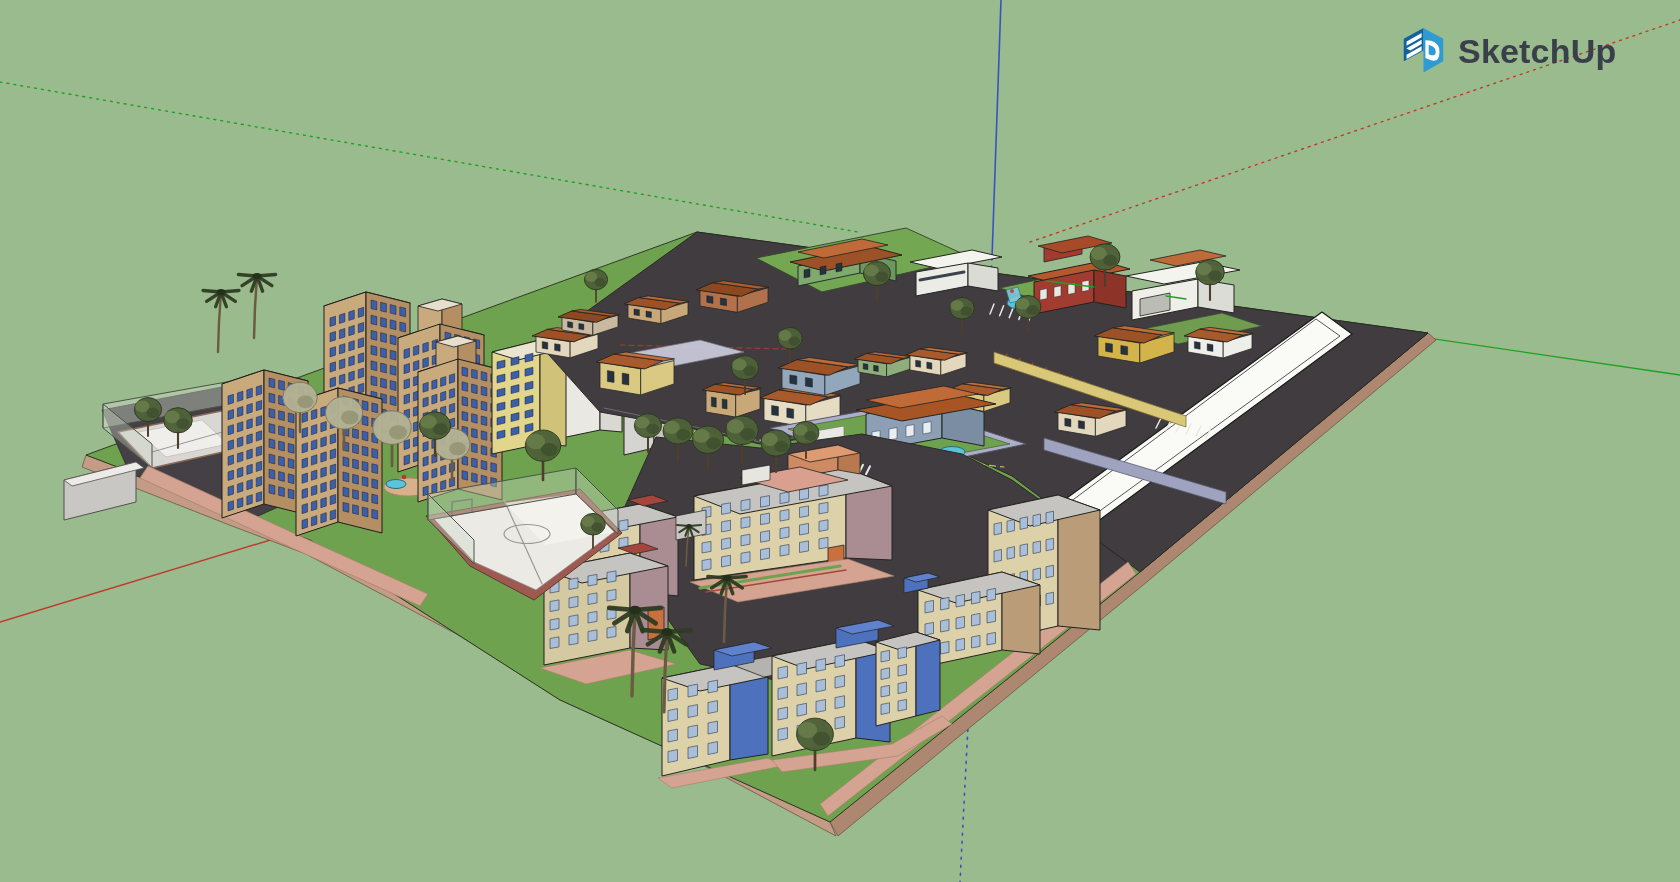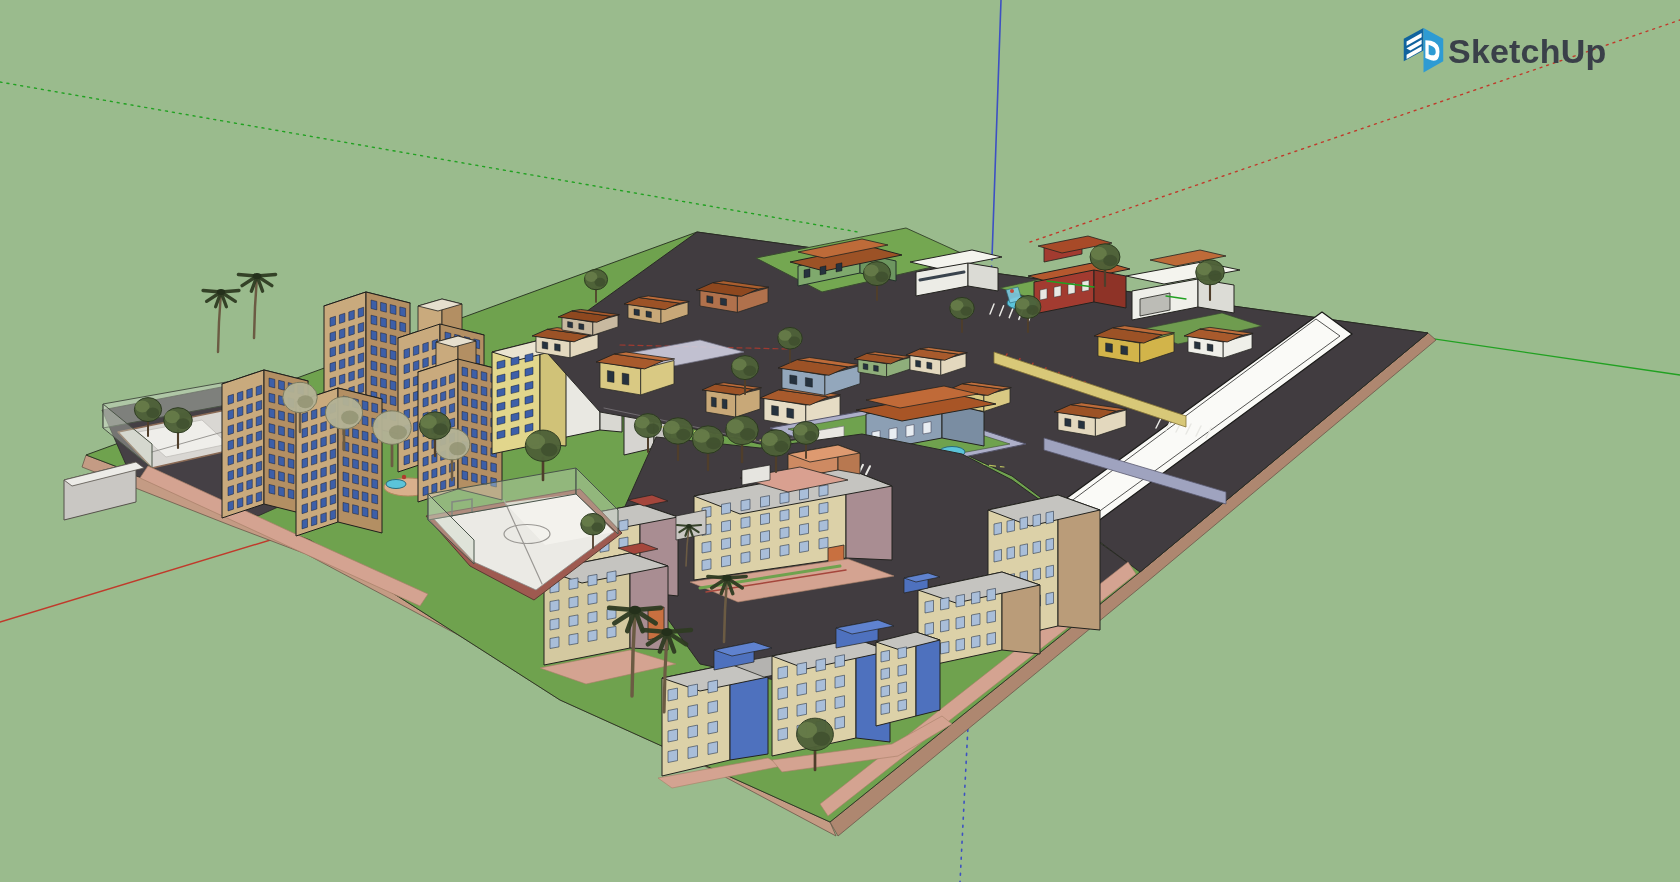--- a/index.html
+++ b/index.html
@@ -7,21 +7,21 @@
     width:1680px;height:882px;overflow:hidden;
     font-family:"Liberation Sans", sans-serif;
     background:#9ABB8D;
   }
   #viewport{
     position:relative;width:1680px;height:882px;background:#9ABB8D;
   }
   #scene{position:absolute;left:0;top:0;}
   #logo{
     position:absolute;left:1400px;top:26px;
-    display:flex;align-items:center;gap:1px;
+    display:flex;align-items:center;gap:11px;
     user-select:none;
   }
   #logo .mark{width:47px;height:49px;display:block;}
   #logo .word{
     font-size:34px;font-weight:700;letter-spacing:0.2px;
     color:#3A4049;line-height:1;
   }
 </style>
 </head>
 <body style="background: rgb(154, 187, 141);">

